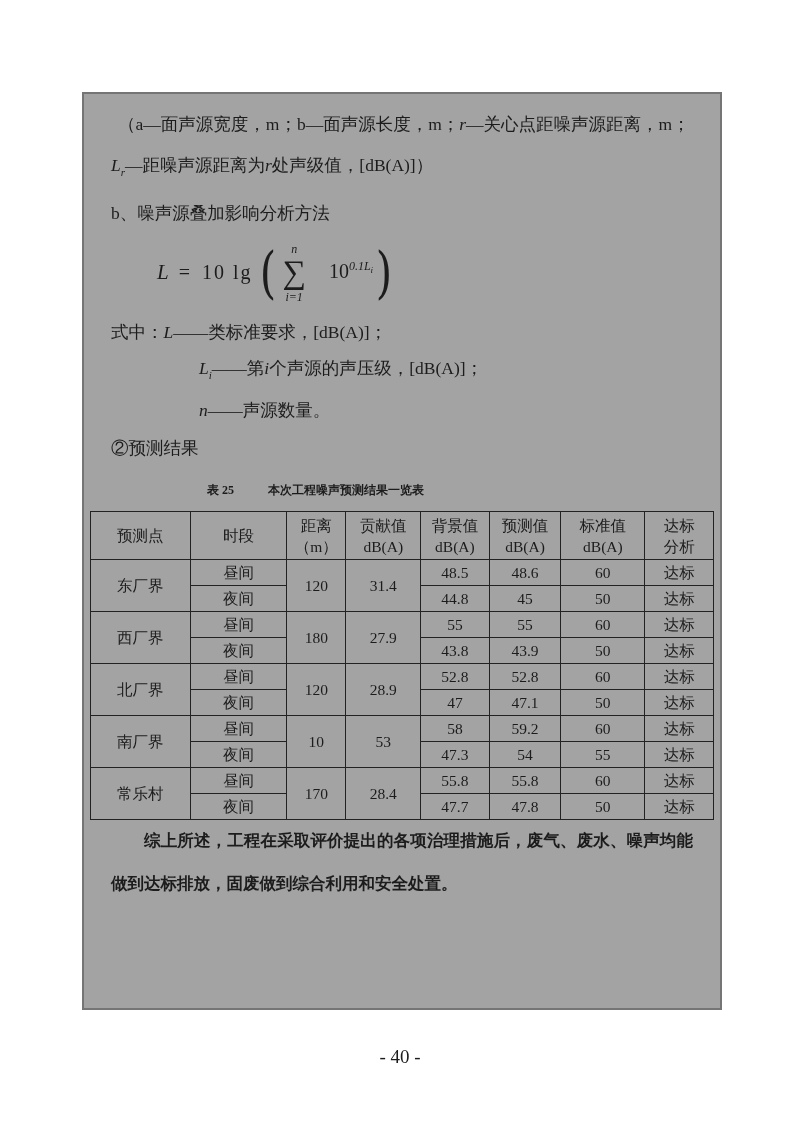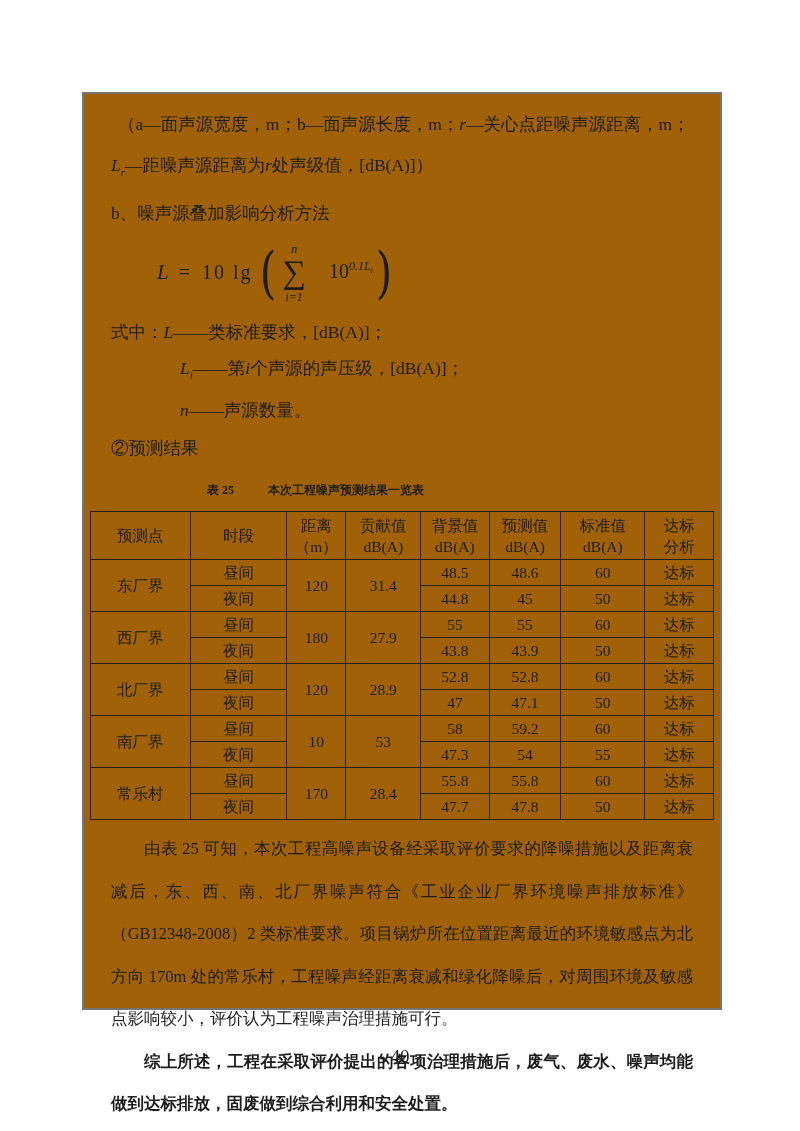--- a/index.html
+++ b/index.html
@@ -10,21 +10,21 @@
     color: #1c1c1c;
     position: relative;
     overflow: hidden;
   }
   .content-box {
     position: absolute;
     left: 82px; top: 92px;
     width: 640px; height: 918px;
     border: 2px solid #757575;
     padding: 10px 27px 0 27px;
-    background: #a16207;
+    background: #a3a3a3;
   }
   .tline { font-size: 17.5px; line-height: 41px; white-space: nowrap; }
   .indent-half { text-indent: 7px; }
   .var { font-style: italic; font-family: "Liberation Serif", serif; }
   sub.vs { font-size: 11px; font-style: italic; }
   
   .formula {
     display: flex; align-items: center;
     margin: 6px 0 8px 46px;
     height: 66px;
@@ -35,21 +35,21 @@
   .f-coef { margin-right: 4px; letter-spacing: 2px; }
   .paren { font-size: 56px; font-weight: 300; line-height: 60px; transform: scaleX(0.75); font-family: "DejaVu Serif", serif; }
   .sigma-block { display: flex; flex-direction: column; align-items: center; margin: 0 4px; line-height: 1; }
   .sigma-top { font-size: 12px; font-style: italic; margin-bottom: 1px; }
   .sigma-sym { font-size: 33px; line-height: 1; }
   .sigma-bot { font-size: 12px; font-style: italic; margin-top: 2px; }
   .f-pow { font-size: 20px; margin-left: 19px; position: relative; top: -2px; }
   .f-pow sup { font-size: 12px; font-style: italic; }
   .f-pow sup sub { font-size: 9px; }
   .legend-line { font-size: 17.5px; line-height: 36px; white-space: nowrap; }
-  .legend-indent { margin-left: 69px; }
+  .legend-indent { margin-left: 88px; }
   
   .table-title {
     font-size: 12px; font-weight: bold;
     line-height: 34px; margin-top: 4px;
     padding-left: 96px; white-space: nowrap;
   }
   .table-title .gap { display: inline-block; width: 34px; }
   
   table.noise {
     border-collapse: collapse;
@@ -229,19 +229,18 @@
         <tr>
           <td>夜间</td>
           <td>47.7</td>
           <td>47.8</td>
           <td>50</td>
           <td>达标</td>
         </tr>
       </tbody>
   </table>
 
-  <p class="para">由表 25 可知，本次工程高噪声设备经采取评价要求的降噪措施以及距离衰减后，东、西、南、北厂界噪声符合《工业企业厂界环境噪声排放标准》（GB12348-2008）2 类标准要求。项目锅炉所在位置距离最近的环境敏感点为北方向 170m 处的常乐村，工程噪声经距离衰减和绿化降噪后，对周围环境及敏感点影响较小，评价认为工程噪声治理措施可行。</p>
 
   <p class="para bold">综上所述，工程在采取评价提出的各项治理措施后，废气、废水、噪声均能做到达标排放，固废做到综合利用和安全处置。</p>
 
 </div>
 
 <div class="page-number">- 40 -</div>
 
 </body></html>

